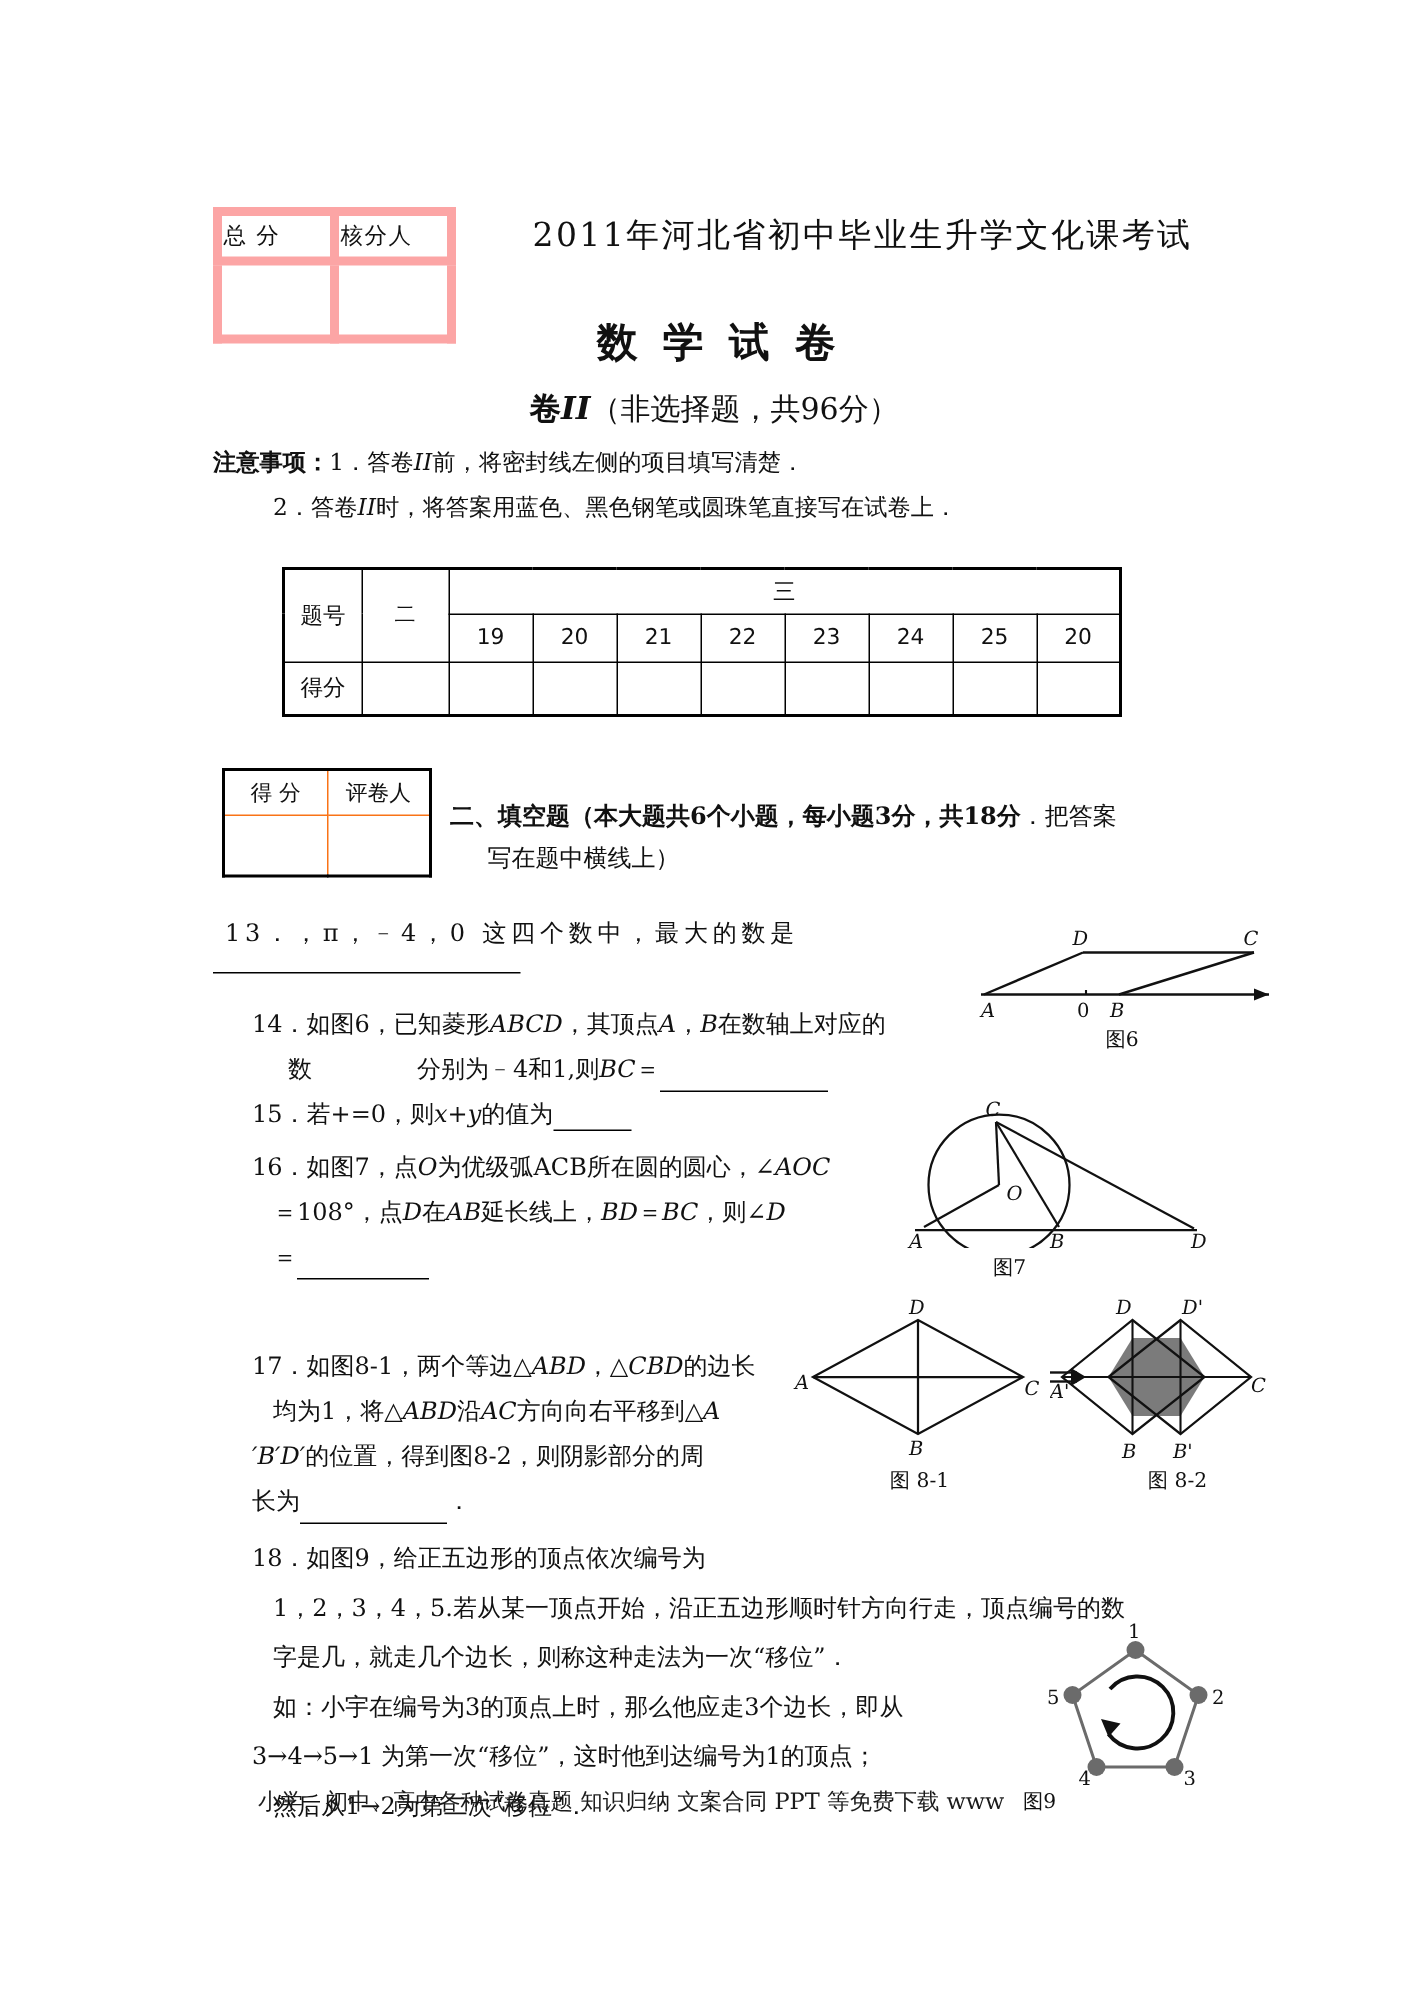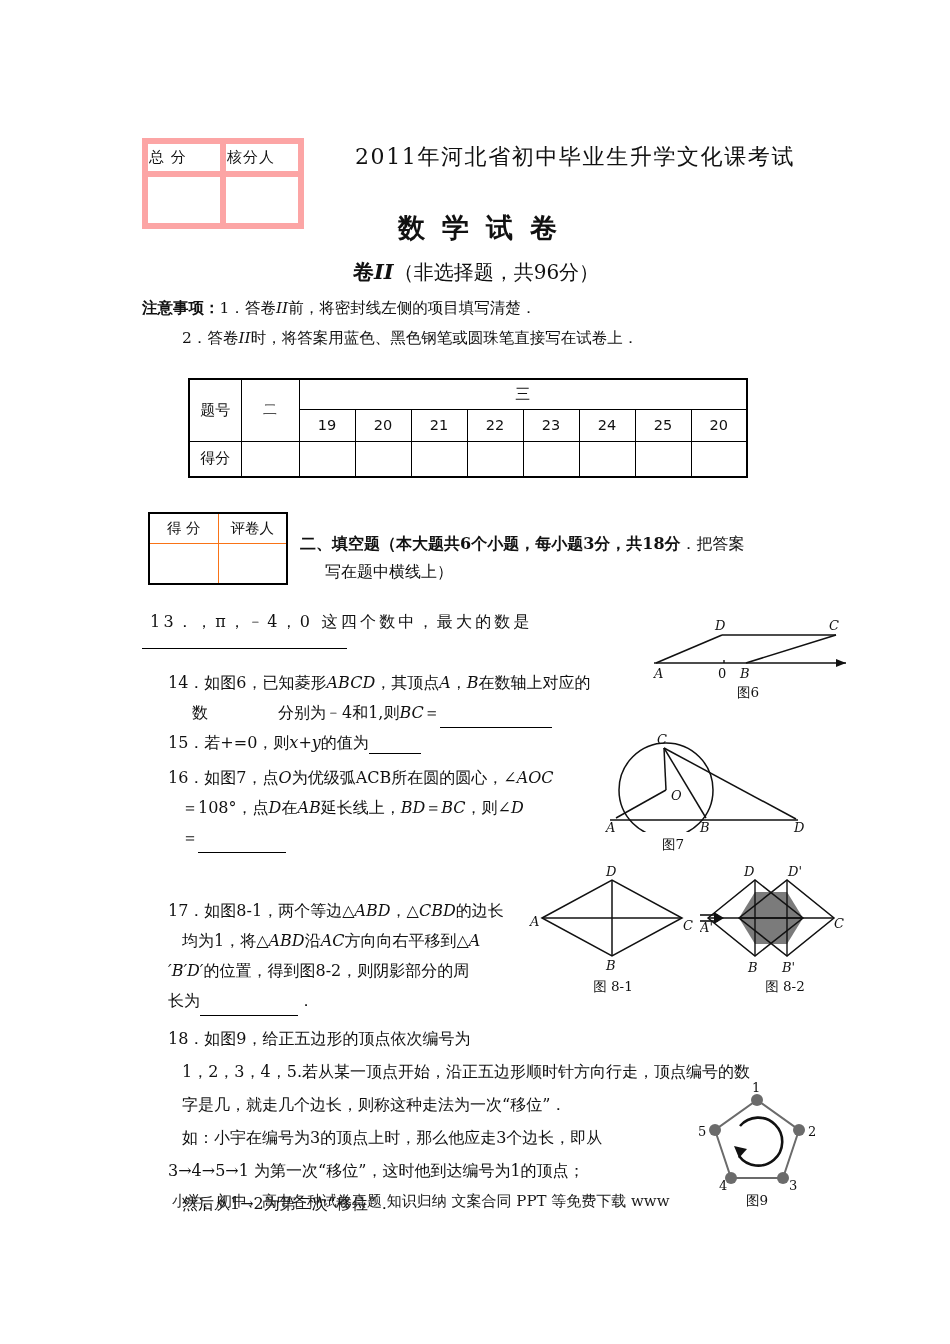--- a/index.html
+++ b/index.html
@@ -401,16 +401,16 @@
       <circle cx="33" cy="52" r="6" fill="#6b6b6b"></circle>
 
       <path d="M 58 48 A 24 24 0 1 1 57 78" fill="none" stroke="#111" stroke-width="2.6"></path>
       <polygon points="57,80 52,68 65,71" fill="#111"></polygon>
       <text x="70" y="14" font-size="13" fill="#111" font-family="DejaVu Serif, serif">1</text>
       <text x="126" y="58" font-size="13" fill="#111" font-family="DejaVu Serif, serif">2</text>
       <text x="107" y="112" font-size="13" fill="#111" font-family="DejaVu Serif, serif">3</text>
       <text x="37" y="112" font-size="13" fill="#111" font-family="DejaVu Serif, serif">4</text>
       <text x="16" y="58" font-size="13" fill="#111" font-family="DejaVu Serif, serif">5</text>
     </svg>
-    <div class="figcap" style="width:150px;text-align:center;margin-top:-2px">图9</div>
+    <div class="figcap" style="width:150px;text-align:left;margin-top:-2px">图9</div>
   </div>
 
 </div>
 
 </body></html>

